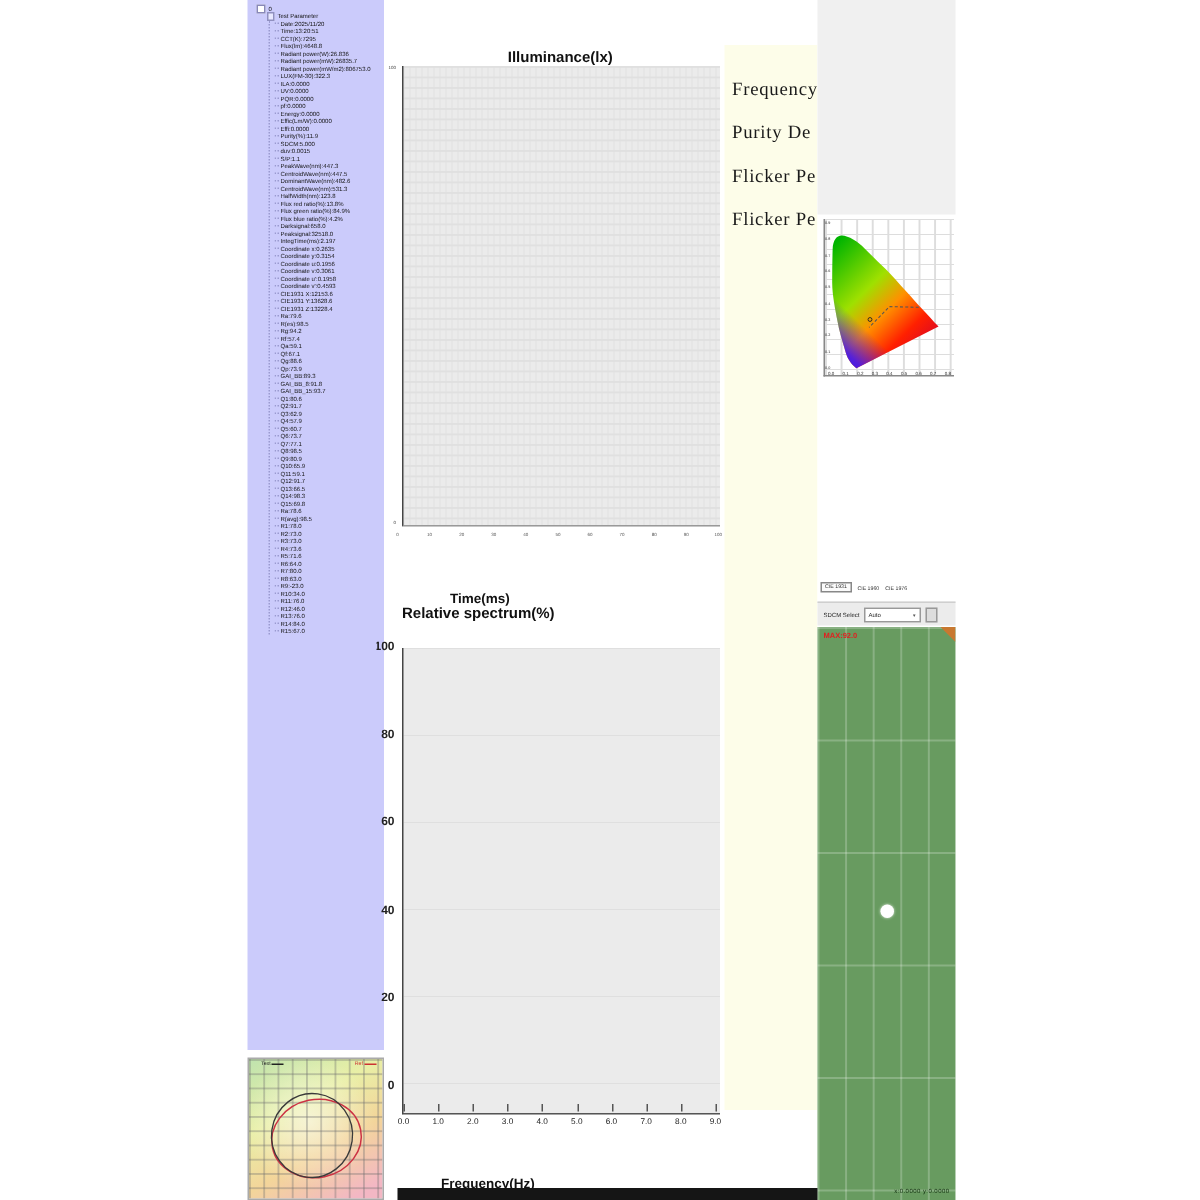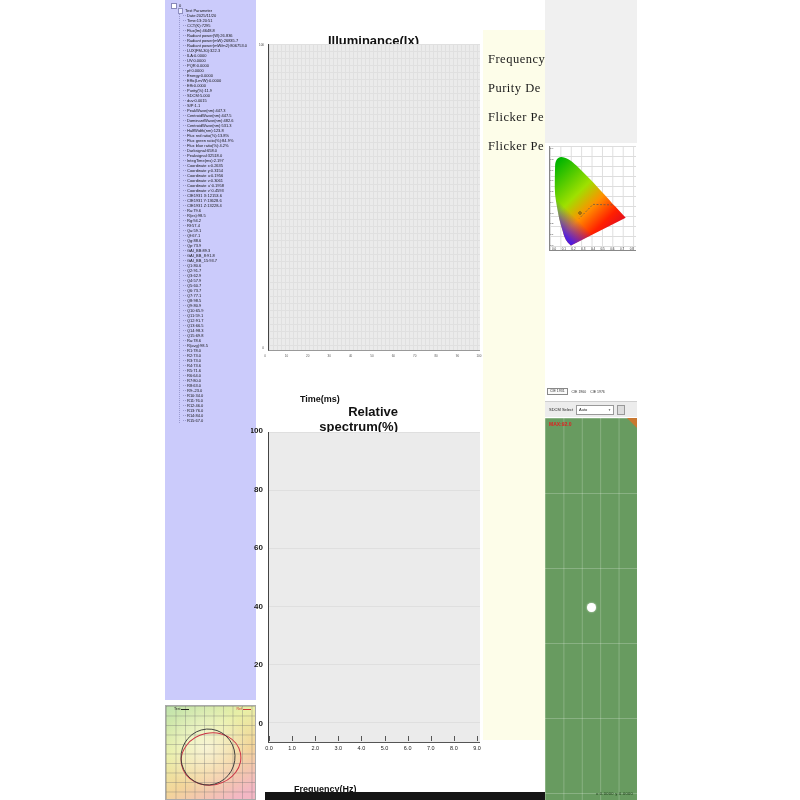--- a/index.html
+++ b/index.html
@@ -21,21 +21,21 @@
   
   .plot{position:absolute;background:#EBEBEB;
         background-image:linear-gradient(#e0e0e0 1px,transparent 1px),
                          linear-gradient(90deg,#e0e0e0 1px,transparent 1px);
         background-size:6px 7px,4px 6px;
         border-left:1px solid #444;border-bottom:1px solid #999;}
   .plot2{position:absolute;background:#EBEBEB;
         background-image:linear-gradient(#dfdfdf 1px,transparent 1px);
         background-size:100% 58px;
         border-left:1px solid #444;border-bottom:1px solid #555;}
-  .chart-title{position:absolute;font-size:13px;font-weight:600;color:#111;text-align:center;}
+  .chart-title{position:absolute;font-size:10px;font-weight:600;color:#111;text-align:center;}
   .axis-lab{position:absolute;font-size:9px;font-weight:600;color:#111;text-align:left;}
   .ytick-sm{position:absolute;font-size:3px;color:#444;text-align:right;width:14px;}
   .xticks-top{position:absolute;left:260px;top:354px;width:224px;display:flex;
         justify-content:space-between;font-size:3px;color:#555;}
   .xticks-top span{width:10px;text-align:center;}
   .yticks-bot{position:absolute;left:251px;top:426px;width:13px;display:flex;flex-direction:column;}
   .yticks-bot span{height:58.5px;font-size:8px;font-weight:700;color:#222;
         direction:rtl;overflow:hidden;text-align:right;width:12px;}
   .xticks-bot{position:absolute;left:262px;top:736px;width:222px;display:flex;
         justify-content:space-between;}
@@ -293,21 +293,21 @@
       <span>40</span>
       <span>50</span>
       <span>60</span>
       <span>70</span>
       <span>80</span>
       <span>90</span>
       <span>100</span>
     </div>
   <div class="axis-lab" style="left:300px;top:394px;width:120px;">Time(ms)</div>
 
-  <div class="chart-title" style="left:268px;top:404px;width:130px;text-align:right;">Relative spectrum(%)</div>
+  <div class="chart-title" style="left:268px;top:404px;width:130px;text-align:left;">Relative spectrum(%)</div>
   <div class="plot2" style="left:268px;top:432px;width:211px;height:310px;"></div>
   <div class="yticks-bot">
 
   <span>100</span>
       <span>80</span>
       <span>60</span>
       <span>40</span>
       <span>20</span>
       <span>0</span>
     </div>

